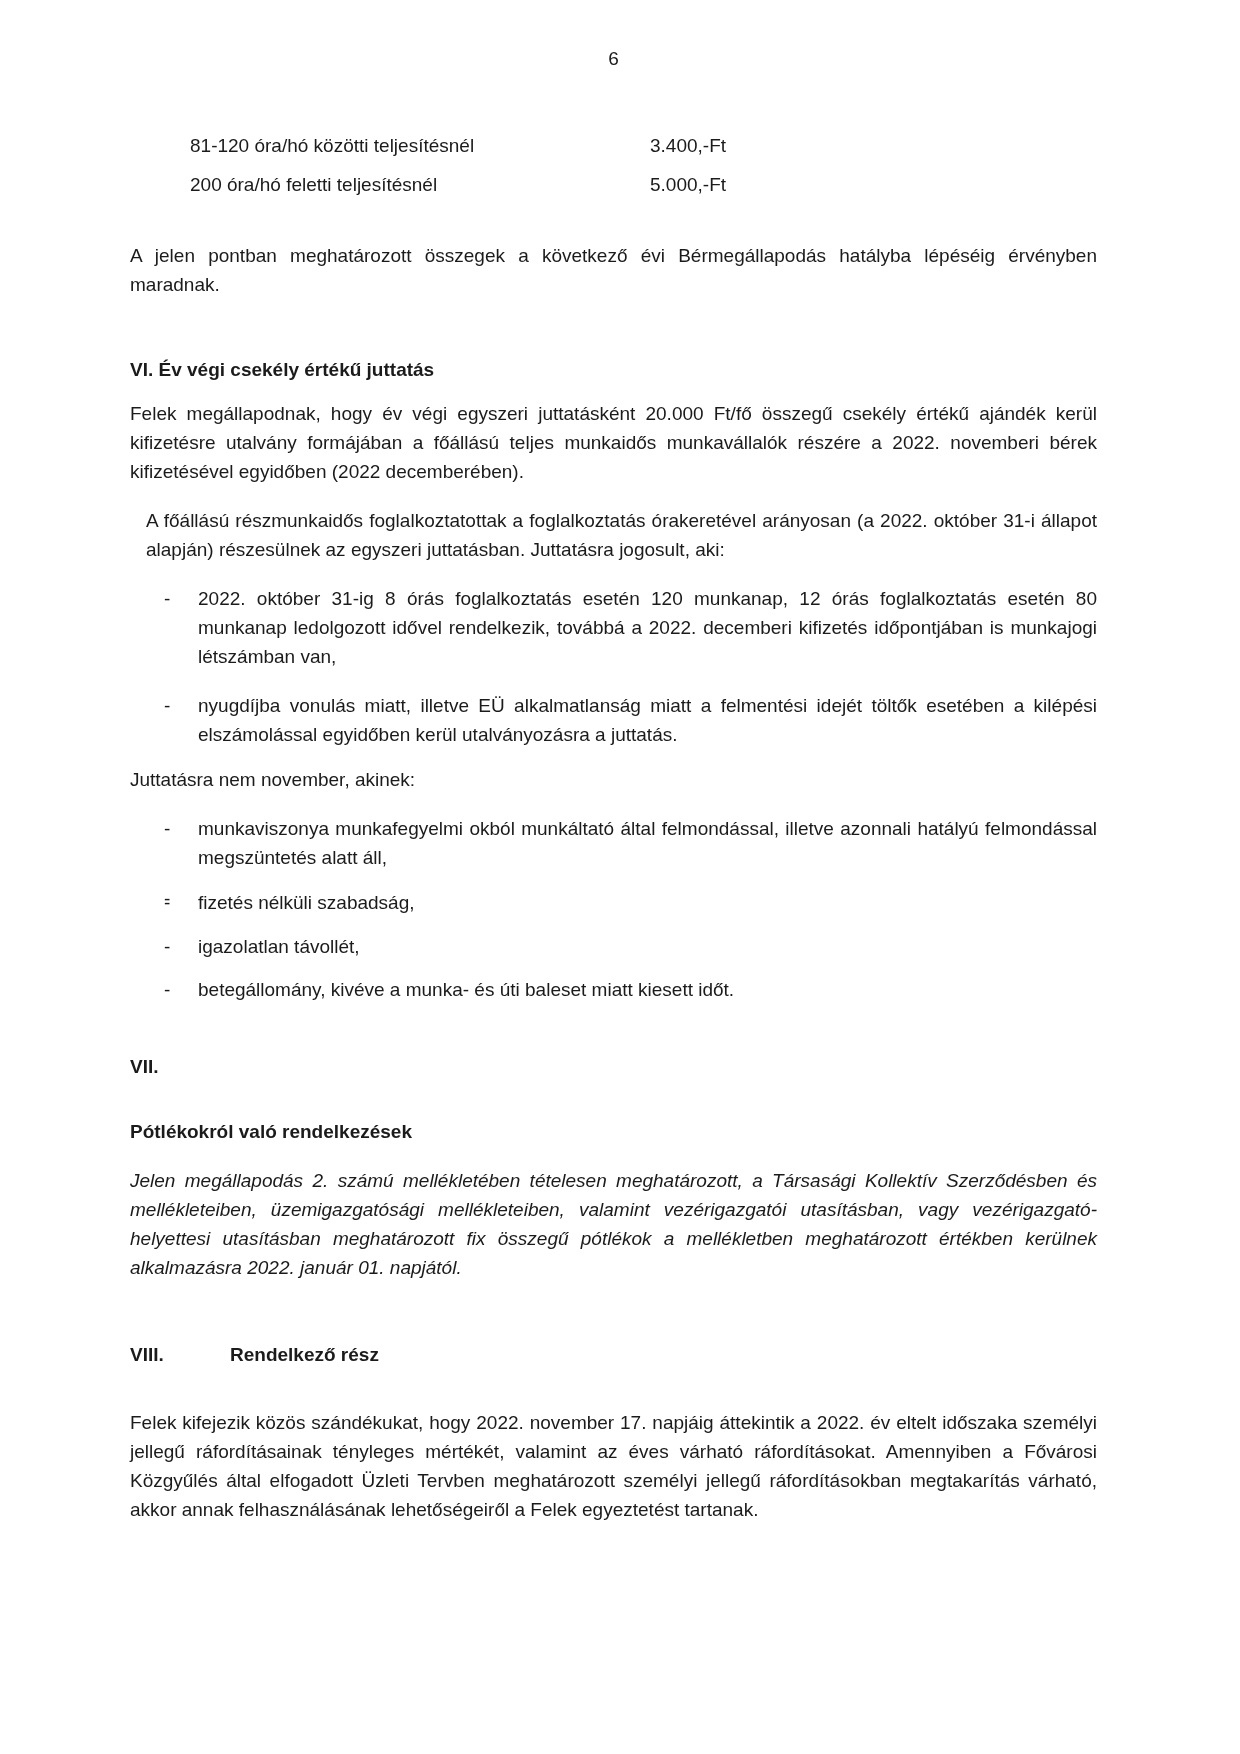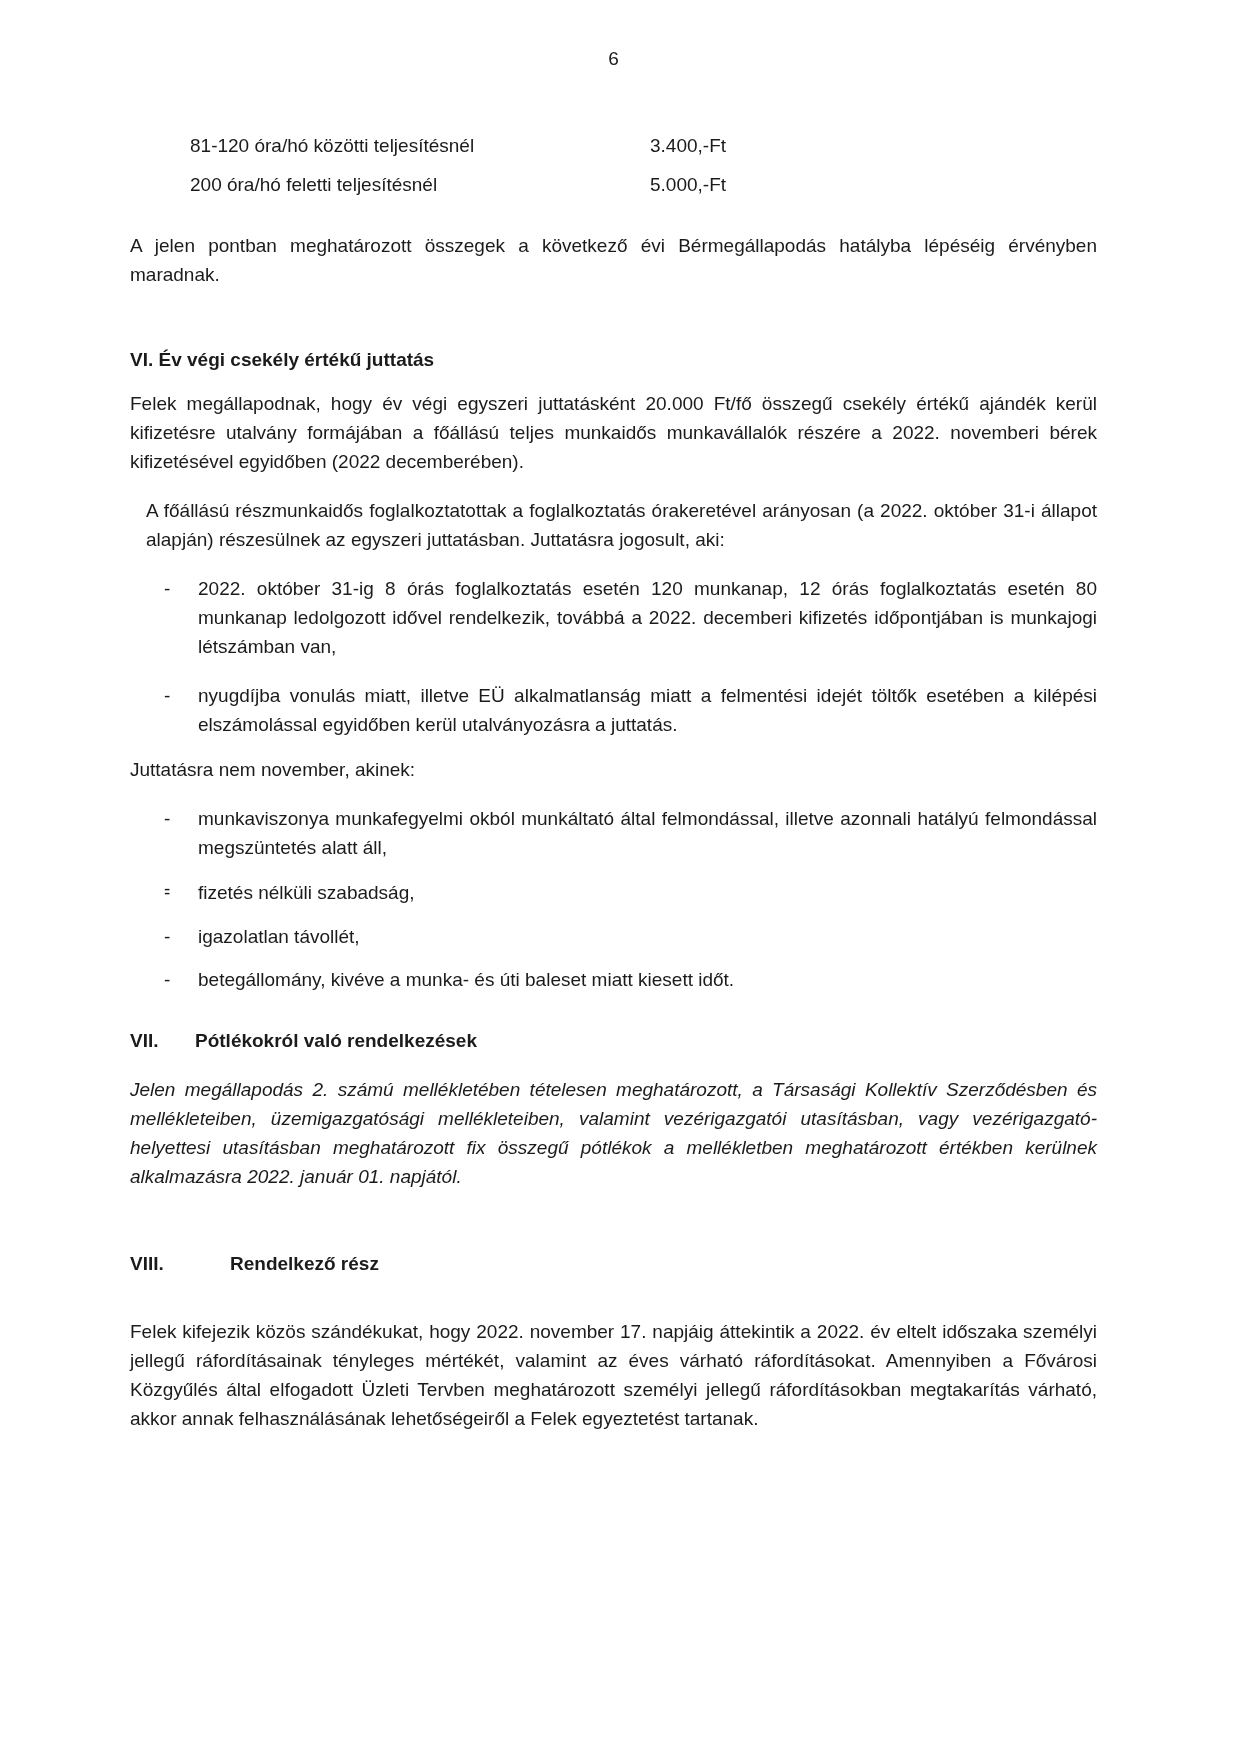--- a/index.html
+++ b/index.html
@@ -46,31 +46,31 @@
   .rate-value {
     position: absolute;
     left: 520px;
     top: 0;
   }
   
   .para {
     text-align: justify;
     text-align-last: left;
   }
-  .intro-para       { margin-top: 32px; }
+  .intro-para       { margin-top: 42px; }
   .vi-p1            { margin-top: 14px; }
   .vi-p2            { margin-top: 20px; margin-left: 16px; }
   .plain-line       { text-align: left; }
   
   .heading {
     font-weight: bold;
     line-height: 30px;
   }
   .h-vi   { margin-top: 56px; }
-  .h-vii  { margin-top: 32px; display: flex; }
+  .h-vii  { margin-top: 48px; display: flex; flex-direction: column; }
   .h-viii { margin-top: 58px; display: flex; gap: 35px; }
   .h-num  { width: 65px; flex: 0 0 65px; }
   
   .bullet {
     position: relative;
     padding-left: 68px;
     text-align: justify;
     text-align-last: left;
   }
   .bullet .dash {

